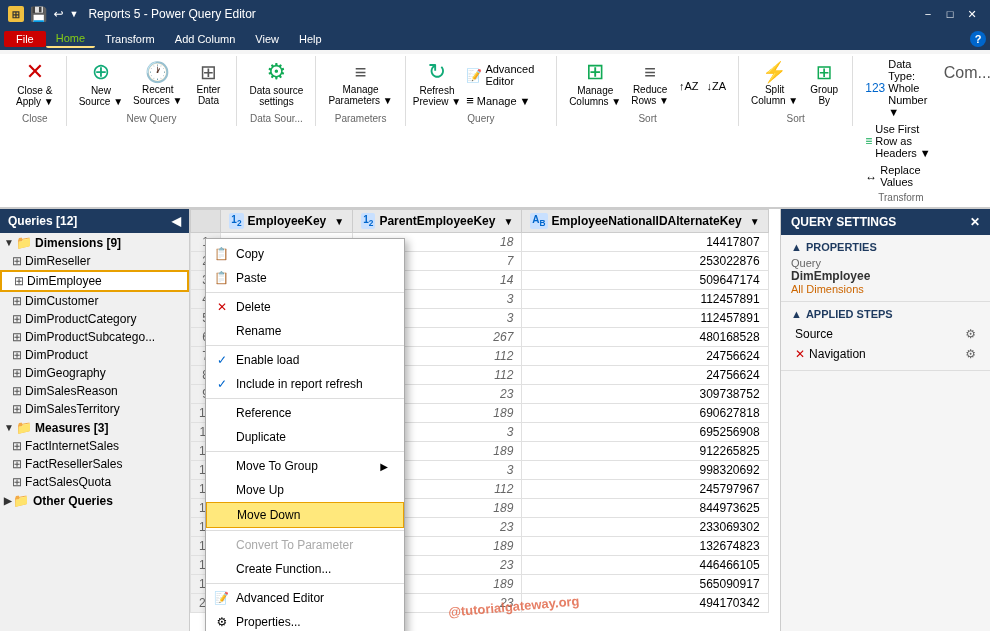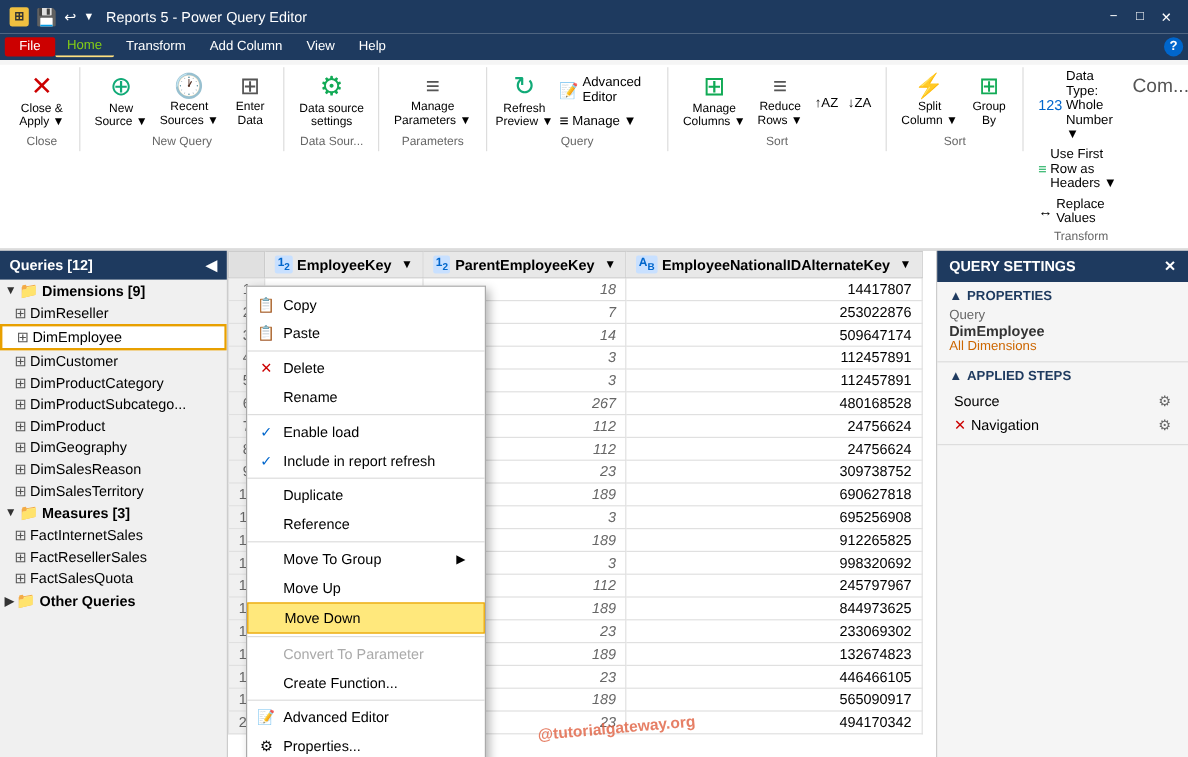--- a/index.html
+++ b/index.html
@@ -553,25 +553,25 @@
     <span class="ctx-icon ctx-check">✓</span>
     <span>Enable load</span>
   </div>
   <div class="ctx-item">
     <span class="ctx-icon ctx-check">✓</span>
     <span>Include in report refresh</span>
   </div>
   <div class="ctx-separator"></div>
   <div class="ctx-item">
     <span class="ctx-icon"></span>
+    <span>Reference</span>
+  </div>
+  <div class="ctx-item">
+    <span class="ctx-icon"></span>
     <span>Duplicate</span>
-  </div>
-  <div class="ctx-item">
-    <span class="ctx-icon"></span>
-    <span>Reference</span>
   </div>
   <div class="ctx-separator"></div>
   <div class="ctx-item">
     <span class="ctx-icon"></span>
     <span>Move To Group</span>
     <span class="ctx-arrow">▶</span>
   </div>
   <div class="ctx-item">
     <span class="ctx-icon"></span>
     <span>Move Up</span>

